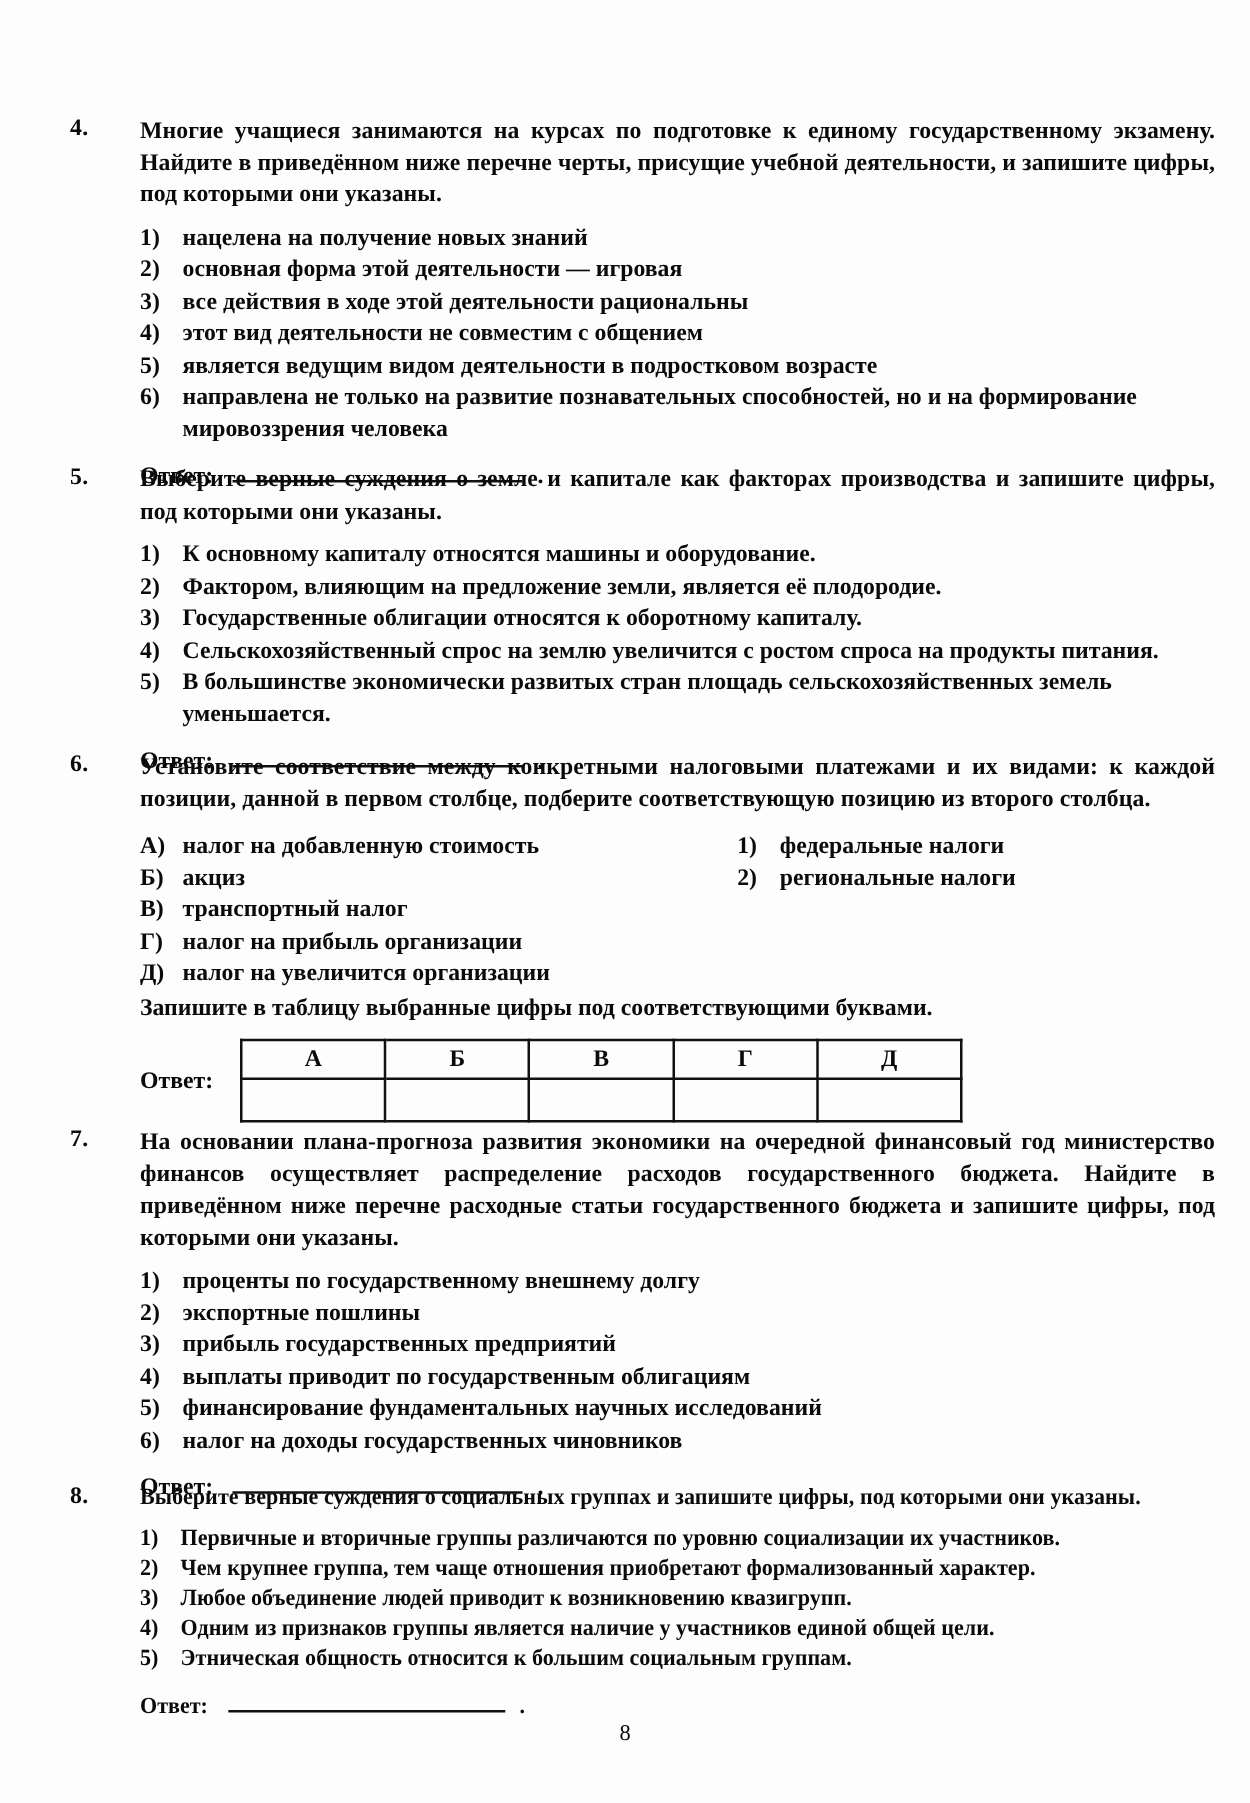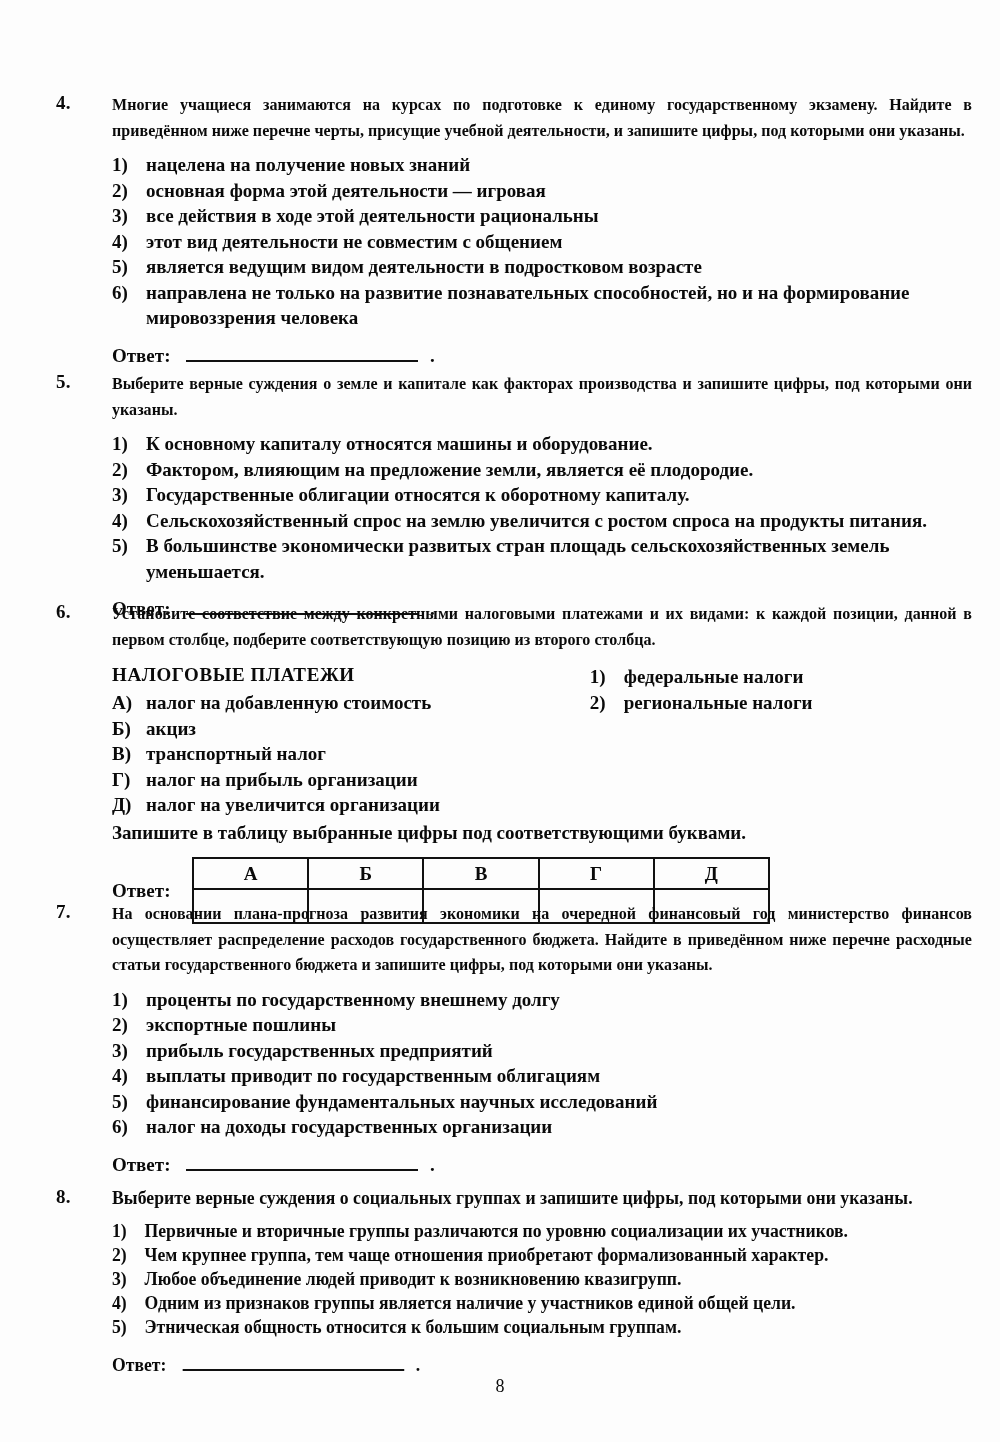--- a/index.html
+++ b/index.html
@@ -36,21 +36,21 @@
     letter-spacing: 0.2px;
   }
   .body {
     margin-left: 112px;
     margin-right: 28px;
   }
 
   
   .stem {
     font-weight: bold;
-    font-size: 16px;
+    font-size: 19px;
     line-height: 25.5px;
     text-align: justify;
     text-justify: inter-word;
     letter-spacing: 0.05px;
     margin: 0;
   }
   .stem.last-left { text-align: left; }
 
   
   .opts {
@@ -240,21 +240,20 @@
     </div>
   </section>
 
   <section class="task" style="top:601px;">
     <div class="task-num">6.</div>
     <div class="body">
       <p class="stem">Установите соответствие между конкретными налоговыми платежами и их видами: к каждой позиции, данной в первом столбце, подберите соответствующую позицию из второго столбца.</p>
 
       <div class="match">
         <div class="match-col-left">
-          <div class="col-head">НАЛОГОВЫЕ ПЛАТЕЖИ</div>
           <ul class="opts">
             <li>
               <span class="marker">А)</span>
               <span class="cont">налог на добавленную стоимость</span>
             </li>
             <li>
               <span class="marker">Б)</span>
               <span class="cont">акциз</span>
             </li>
             <li>
@@ -332,21 +331,21 @@
         <li>
           <span class="marker">4)</span>
           <span class="cont">выплаты приводит по государственным облигациям</span>
         </li>
         <li>
           <span class="marker">5)</span>
           <span class="cont">финансирование фундаментальных научных исследований</span>
         </li>
         <li>
           <span class="marker">6)</span>
-          <span class="cont">налог на доходы государственных организации</span>
+          <span class="cont">налог на доходы государственных чиновников</span>
         </li>
       </ul>
       <div class="answer-row">
         <span class="answer-label">Ответ:</span>
         <span class="answer-rule"></span>
         <span class="answer-dot">.</span>
       </div>
     </div>
   </section>
 

